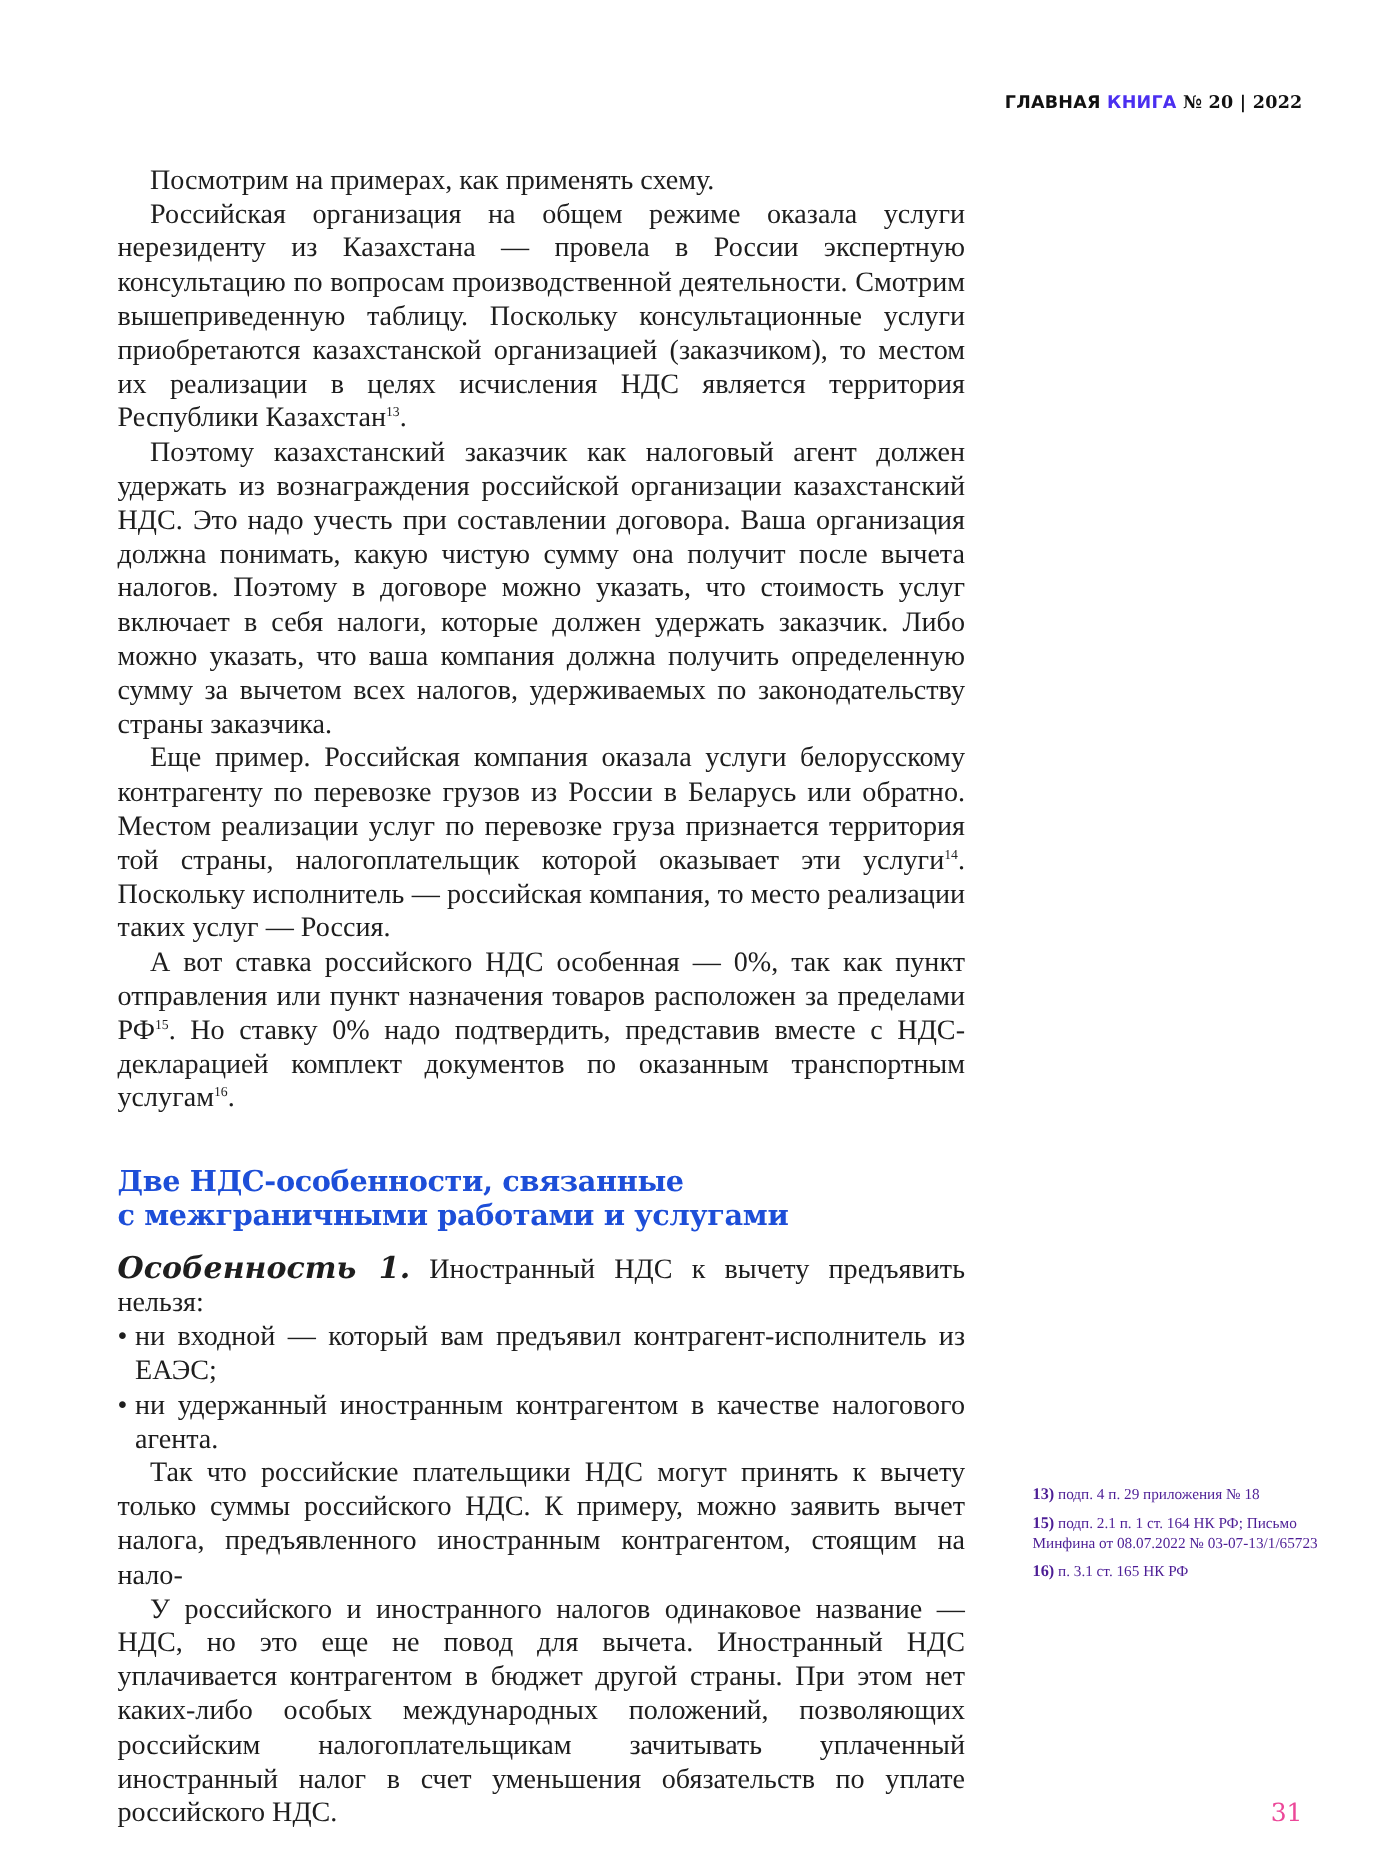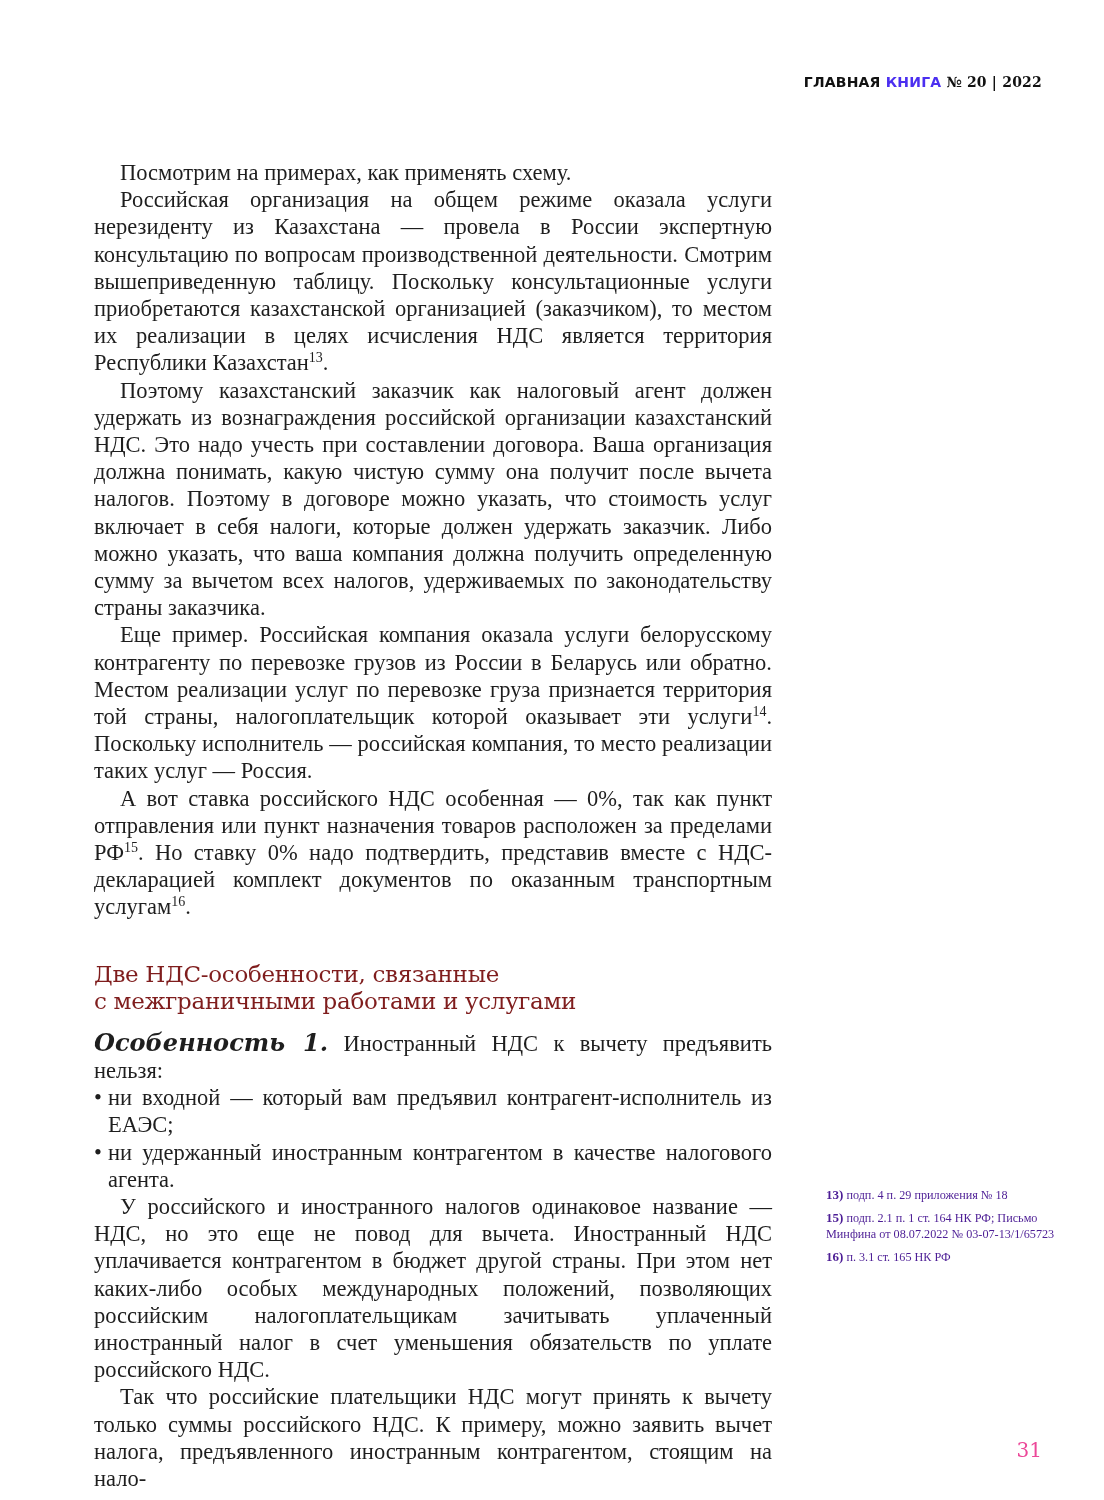--- a/index.html
+++ b/index.html
@@ -33,41 +33,40 @@
     .main {
       position: absolute;
       left: 94px;
       top: 130px;
       width: 678px;
       font-family: "Liberation Serif", "DejaVu Serif", serif;
       font-size: 22.5px;
       line-height: 27.2px;
       color: #1e1e1e;
       text-align: justify;
-      margin-top: 29px;
     }
     .main p {
       margin: 0;
       text-indent: 26px;
       hyphens: manual;
     }
     .main p.noindent { text-indent: 0; }
     sup {
-      font-size: 14px;
+      font-size: 11px;
       line-height: 0;
       vertical-align: 8px;
     }
     .section-heading {
       margin: 40px 0 14px 0;
       font-family: "DejaVu Serif", "Liberation Serif", serif;
-      font-weight: normal;
+      font-weight: bold;
       font-size: 23px;
       line-height: 27px;
       text-align: left;
-      color: #7f1d1d;
+      color: #1d4ed8;
       letter-spacing: -0.3px;
     }
     .lead-label {
       font-family: "DejaVu Serif", "Liberation Serif", serif;
       font-weight: bold;
       font-style: italic;
       font-size: 24px;
     }
     ul.bullets {
       list-style: none;
@@ -131,23 +130,23 @@
     <span>с межграничными работами и услугами</span>
   </h2>
 
   <p class="noindent"><span class="lead-label">Особенность 1.</span><span> Иностранный НДС к вычету предъявить нельзя:</span></p>
 
   <ul class="bullets">
     <li><span class="bullet">•</span><span>ни входной — который вам предъявил контрагент-исполнитель из ЕАЭС;</span></li>
     <li><span class="bullet">•</span><span>ни удержанный иностранным контрагентом в качестве налогового агента.</span></li>
   </ul>
 
+  <p><span>Так что российские плательщики НДС могут принять к вычету только суммы российского НДС. К примеру, можно заявить вычет налога, предъявленного иностранным контрагентом, стоящим на нало-</span></p>
+
   <p><span>У российского и иностранного налогов одинаковое название — НДС, но это еще не повод для вычета. Иностранный НДС уплачивается контрагентом в бюджет другой страны. При этом нет каких-либо особых международных положений, позволяющих российским налогоплательщикам зачитывать уплаченный иностранный налог в счет уменьшения обязательств по уплате российского НДС.</span></p>
-
-  <p><span>Так что российские плательщики НДС могут принять к вычету только суммы российского НДС. К примеру, можно заявить вычет налога, предъявленного иностранным контрагентом, стоящим на нало-</span></p>
 </div>
 
 <div class="footnotes">
   <div class="footnote"><span class="num">13)</span><span> подп. 4 п. 29 приложения № 18</span></div>
   <div class="footnote"><span class="num">15)</span><span> подп. 2.1 п. 1 ст. 164 НК РФ; Письмо Минфина от 08.07.2022 № 03-07-13/1/65723</span></div>
   <div class="footnote"><span class="num">16)</span><span> п. 3.1 ст. 165 НК РФ</span></div>
 </div>
 
 <div class="page-number">31</div>
 

